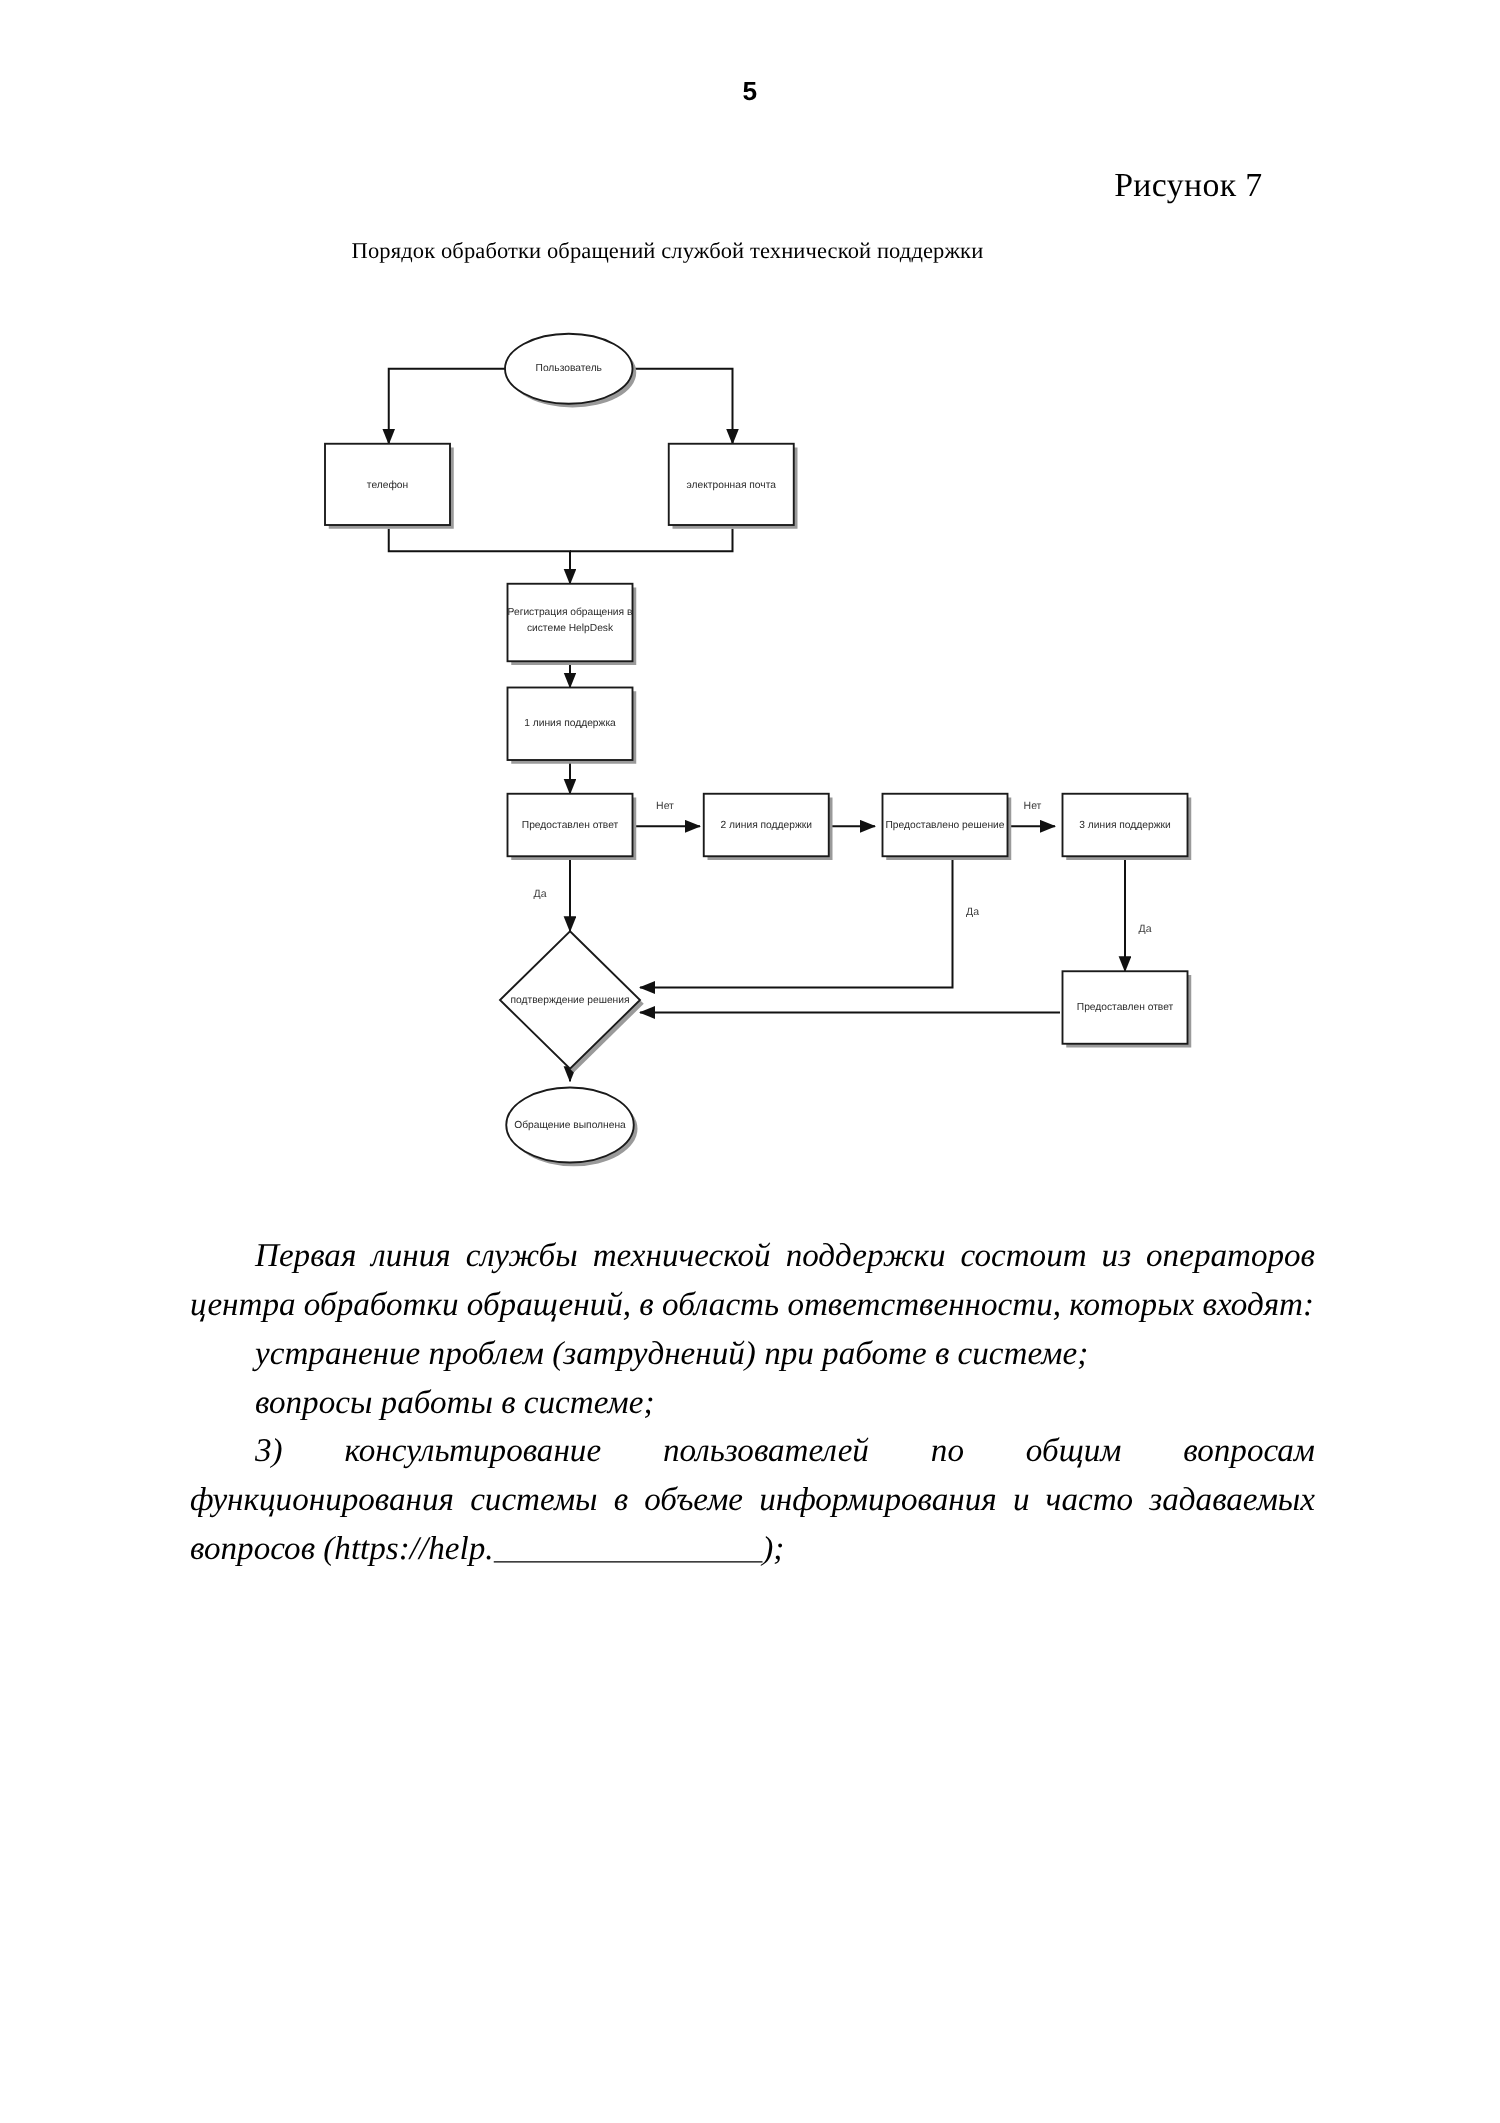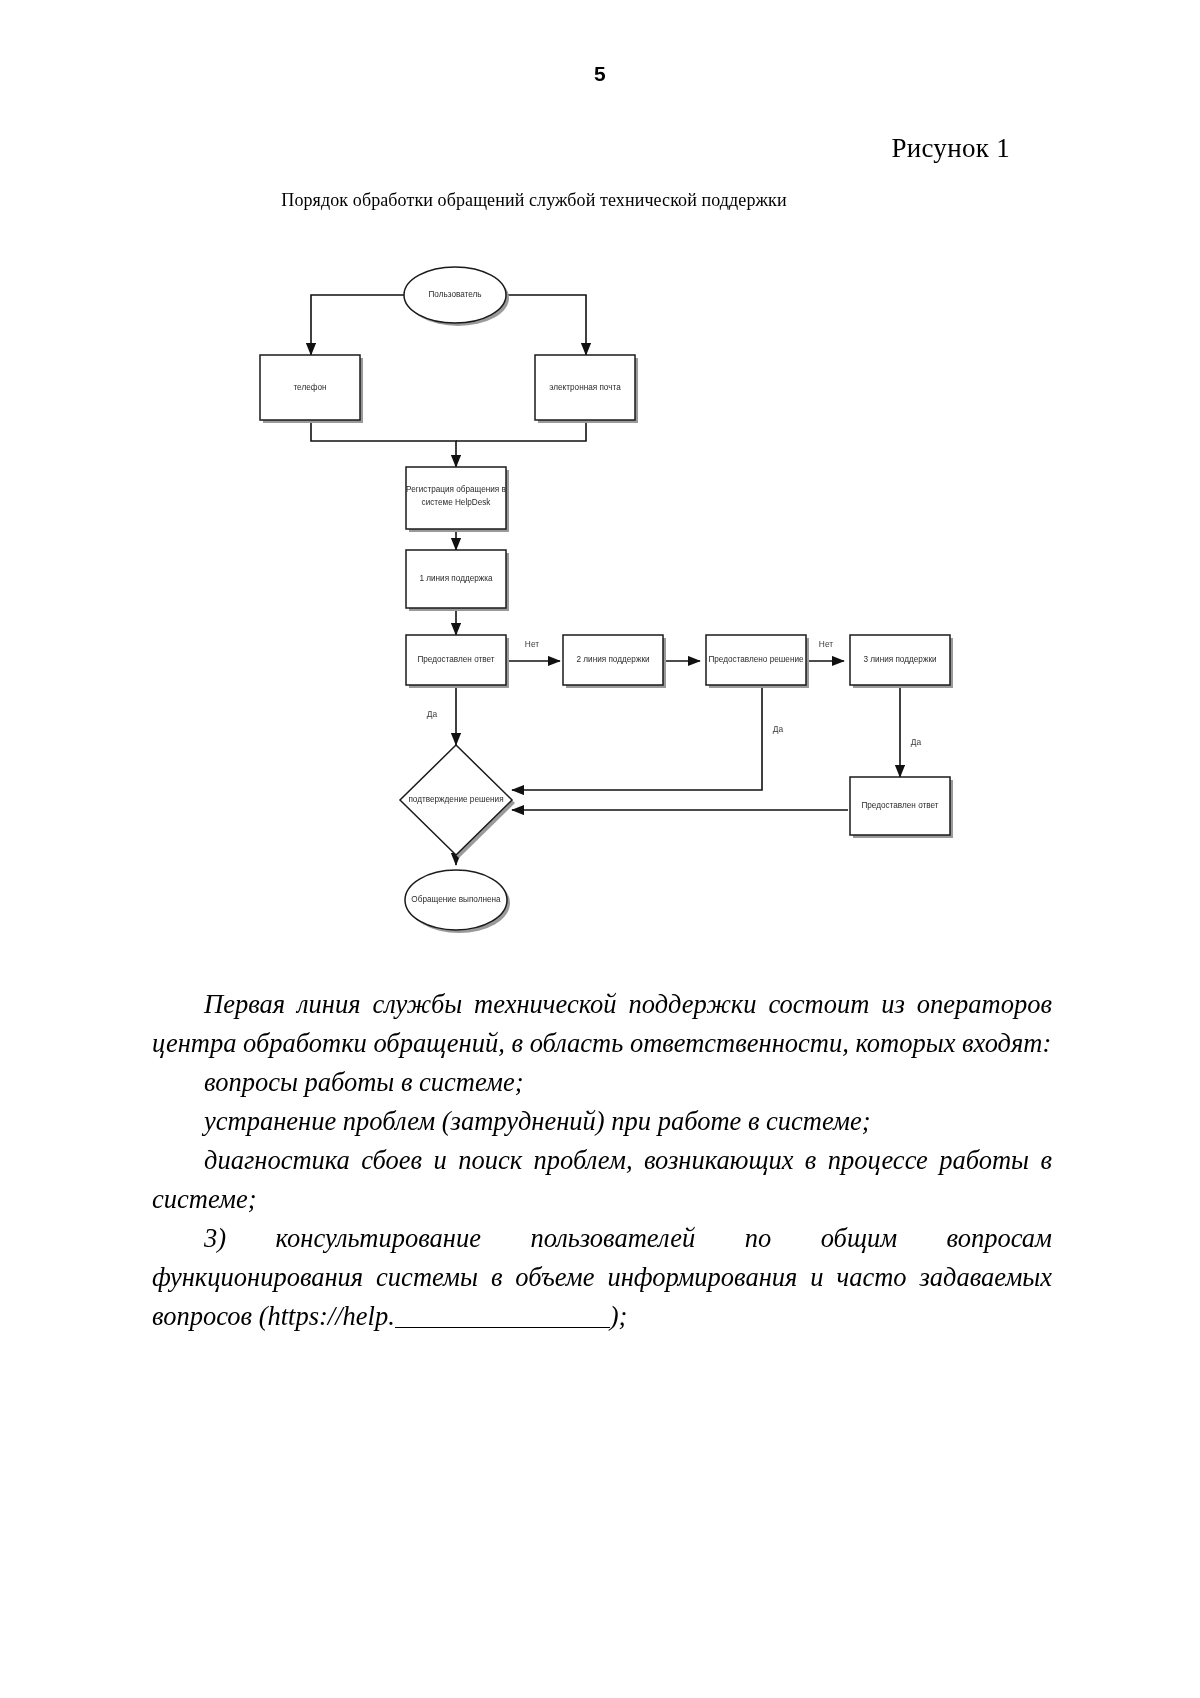--- a/index.html
+++ b/index.html
@@ -111,21 +111,21 @@
     vertical-align: -3px;
   }
 </style>
 </head>
 <body>
 
 <div class="page">
 
   <div class="page-number">5</div>
 
-  <div class="figure-label">Рисунок 1</div>
+  <div class="figure-label">Рисунок 7</div>
 
   <div class="figure-caption">Порядок обработки обращений службой технической поддержки</div>
 
   <div class="flow">
     <svg width="1200" height="700" viewBox="0 0 1200 700" xmlns="http://www.w3.org/2000/svg">
       <defs>
         <marker id="arrow" markerWidth="9" markerHeight="9" refX="7.5" refY="3.2" orient="auto" markerUnits="strokeWidth">
           <path d="M0,0 L8,3.2 L0,6.4 z" fill="#111111"></path>
         </marker>
       </defs>
@@ -210,19 +210,18 @@
       <text class="edge-label" x="532" y="400">Нет</text>
       <text class="edge-label" x="826" y="400">Нет</text>
       <text class="edge-label" x="432" y="470">Да</text>
       <text class="edge-label" x="778" y="485">Да</text>
       <text class="edge-label" x="916" y="498">Да</text>
     </svg>
   </div>
 
   <div class="body-text">
     <p class="indent">Первая линия службы технической поддержки состоит из операторов центра обработки обращений, в область ответственности, которых входят:</p>
+    <p class="indent">устранение проблем (затруднений) при работе в системе;</p>
     <p class="indent">вопросы работы в системе;</p>
-    <p class="indent">устранение проблем (затруднений) при работе в системе;</p>
-    <p class="indent">диагностика сбоев и поиск проблем, возникающих в процессе работы в системе;</p>
     <p class="indent"><span>3) консультирование пользователей по общим вопросам функционирования системы в объеме информирования и часто задаваемых вопросов (https://help.</span><span class="blank-line"></span><span>);</span></p>
   </div>
 
 </div>
 
 </body></html>

